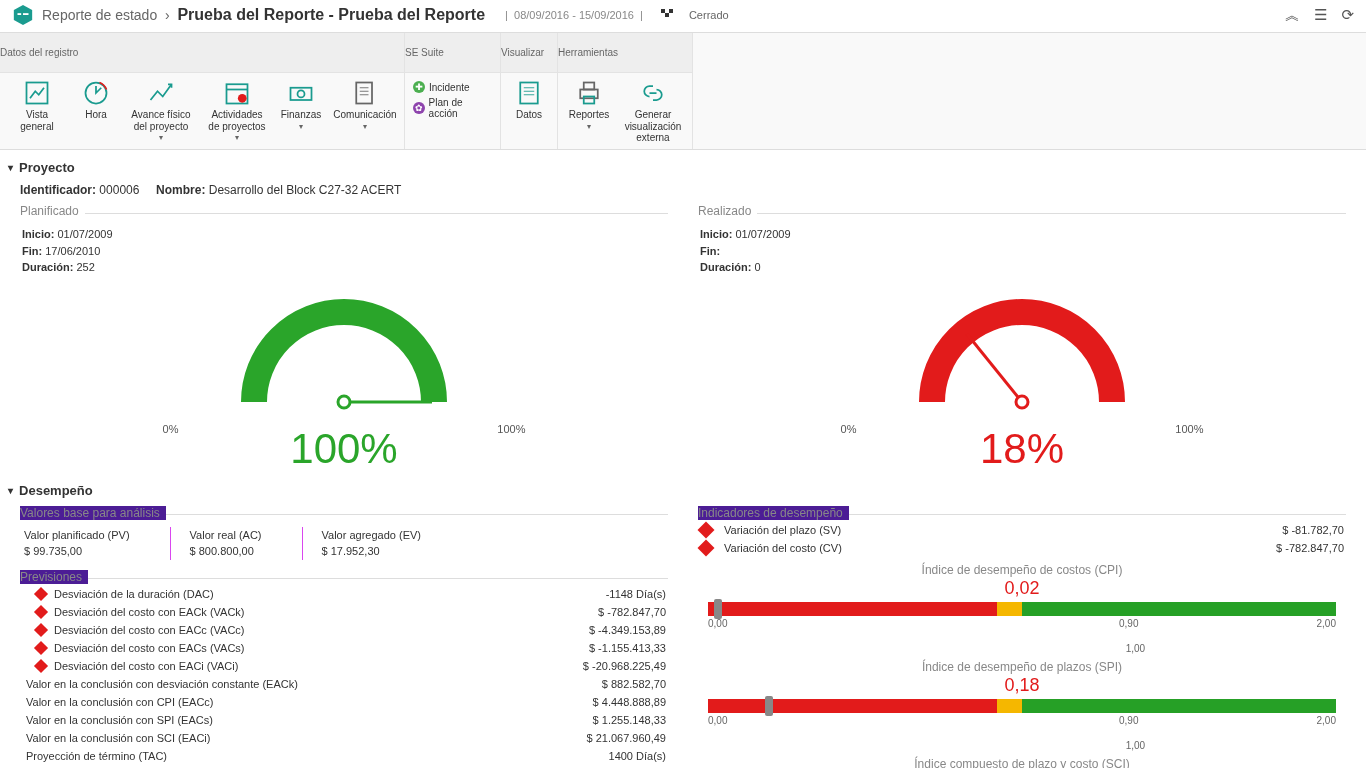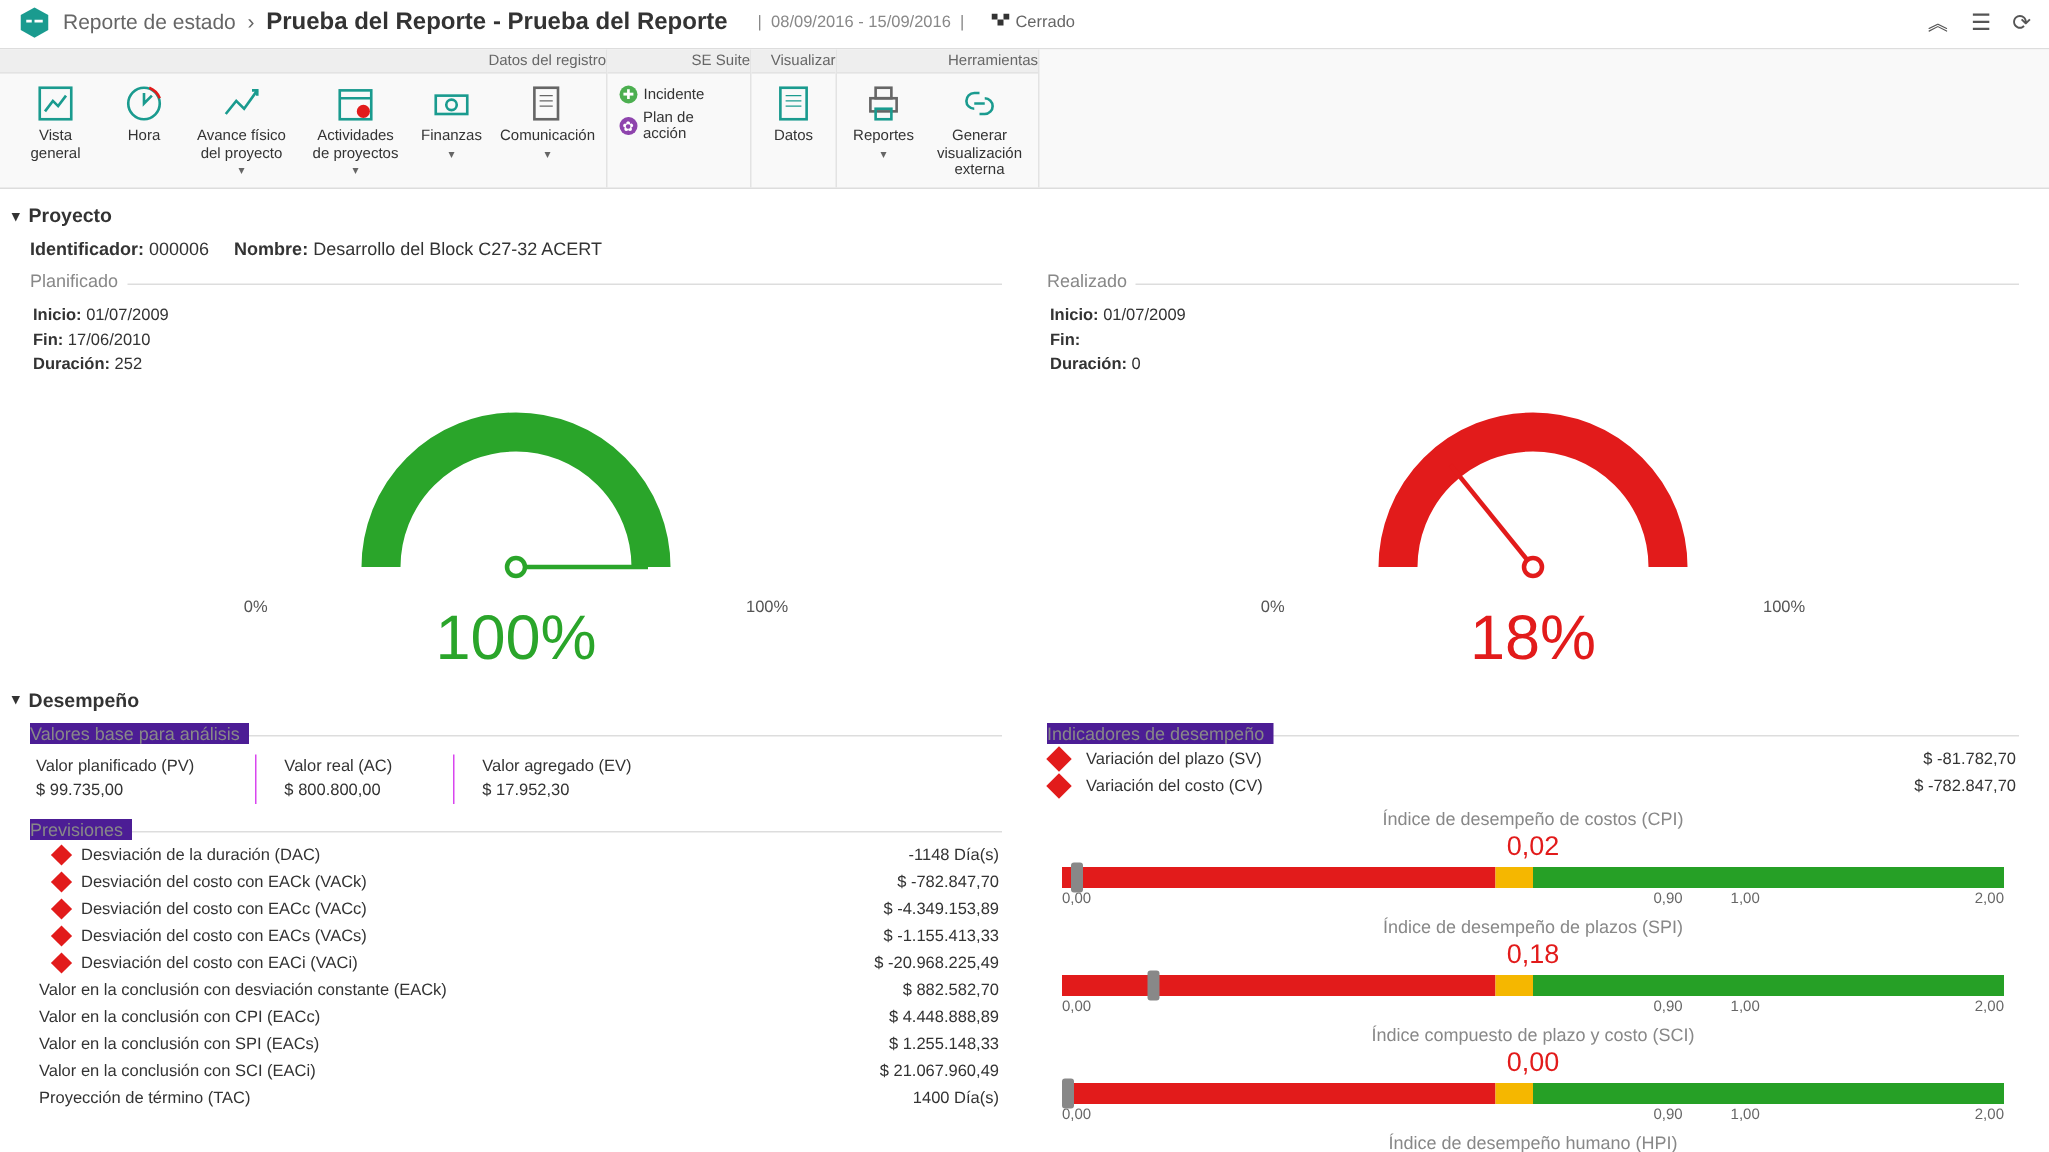--- a/index.html
+++ b/index.html
@@ -3,27 +3,27 @@
 <meta charset="utf-8">
 <style>
 * { box-sizing: border-box; margin: 0; padding: 0; }
 body { font-family: Arial, sans-serif; font-size: 12px; color: #333; background: #fff; width: 1366px; }
 .header { display: flex; align-items: center; justify-content: space-between; padding: 4px 12px 6px; border-bottom: 1px solid #ddd; }
 .header-left { display: flex; align-items: center; gap: 8px; }
 .logo-hex { width: 22px; height: 22px; }
 .breadcrumb { font-size: 14px; color: #666; }
 .breadcrumb b { color: #333; font-size: 16px; }
 .date-range { color: #888; font-size: 11px; margin-left: 12px; }
-.status-tag { color: #666; font-size: 11px; margin-left: 10px; display: inline-flex; align-items: center; gap: 4px; }
+.status-tag { color: #666; font-size: 11px; margin-left: 10px; display: inline-flex; align-items: center; gap: 16px; }
 .header-right { display: flex; gap: 14px; color: #555; }
 .header-right span { cursor: pointer; font-size: 15px; }
 
 .ribbon { display: flex; border-bottom: 1px solid #ddd; background: #f9f9f9; }
 .ribbon-group { border-right: 1px solid #e3e3e3; padding: 0; }
-.ribbon-group-title { text-align: right; font-size: 10px; color: #666; background: #eee; padding: 2px 0; border-bottom: 1px solid #e3e3e3; }
+.ribbon-group-title { text-align: left; font-size: 10px; color: #666; background: #eee; padding: 14px 0; border-bottom: 1px solid #e3e3e3; }
 .ribbon-group-body { display: flex; padding: 4px 6px 2px; align-items: flex-start; gap: 6px; min-height: 76px; }
 .ribbon-btn { display: flex; flex-direction: column; align-items: center; text-align: center; width: 62px; cursor: pointer; padding: 2px; }
 .ribbon-btn .ico { width: 28px; height: 28px; margin-bottom: 2px; }
 .ribbon-btn .lbl { font-size: 10px; color: #333; line-height: 1.15; }
 .ribbon-small-list { display: flex; flex-direction: column; gap: 4px; padding: 4px 2px; }
 .ribbon-small-list .row { display: flex; align-items: center; gap: 4px; font-size: 10px; cursor: pointer; }
 .dot { width: 12px; height: 12px; border-radius: 50%; display: inline-flex; align-items: center; justify-content: center; font-size: 9px; color: #fff; }
 .dot.green { background: #4caf50; }
 .dot.purple { background: #8e44ad; }
 .drop-arrow { font-size: 8px; color: #666; margin-top: 1px; }
@@ -69,21 +69,21 @@
 .bar-block { text-align: center; margin-top: 6px; }
 .bar-title { color: #888; font-size: 12px; }
 .bar-value { color: #e21b1b; font-size: 18px; margin: 1px 0 3px; }
 .bar-track { position: relative; height: 14px; display: flex; margin: 0 10px; }
 .bar-seg { height: 100%; }
 .bar-seg.red { background: #e21b1b; flex: 0 0 46%; }
 .bar-seg.orange { background: #f5b700; flex: 0 0 4%; }
 .bar-seg.green { background: #26a026; flex: 0 0 50%; }
 .bar-pointer { position: absolute; top: -3px; width: 8px; height: 20px; background: #888; border-radius: 2px; }
 .bar-ticks { display: flex; justify-content: space-between; font-size: 10px; color: #666; margin: 2px 10px 0; }
-.bar-ticks span:nth-child(2) { margin-left: 34%; }
+.bar-ticks span:nth-child(2) { margin-left: 34%; flex-direction: column; }
 .bar-ticks-inner { display: flex; gap: 14px; }
 
 svg.gauge-svg { width: 260px; height: 140px; }
 </style>
 </head>
 <body>
 
 <div class="header">
   <div class="header-left">
     <svg class="logo-hex" viewBox="0 0 24 24">

